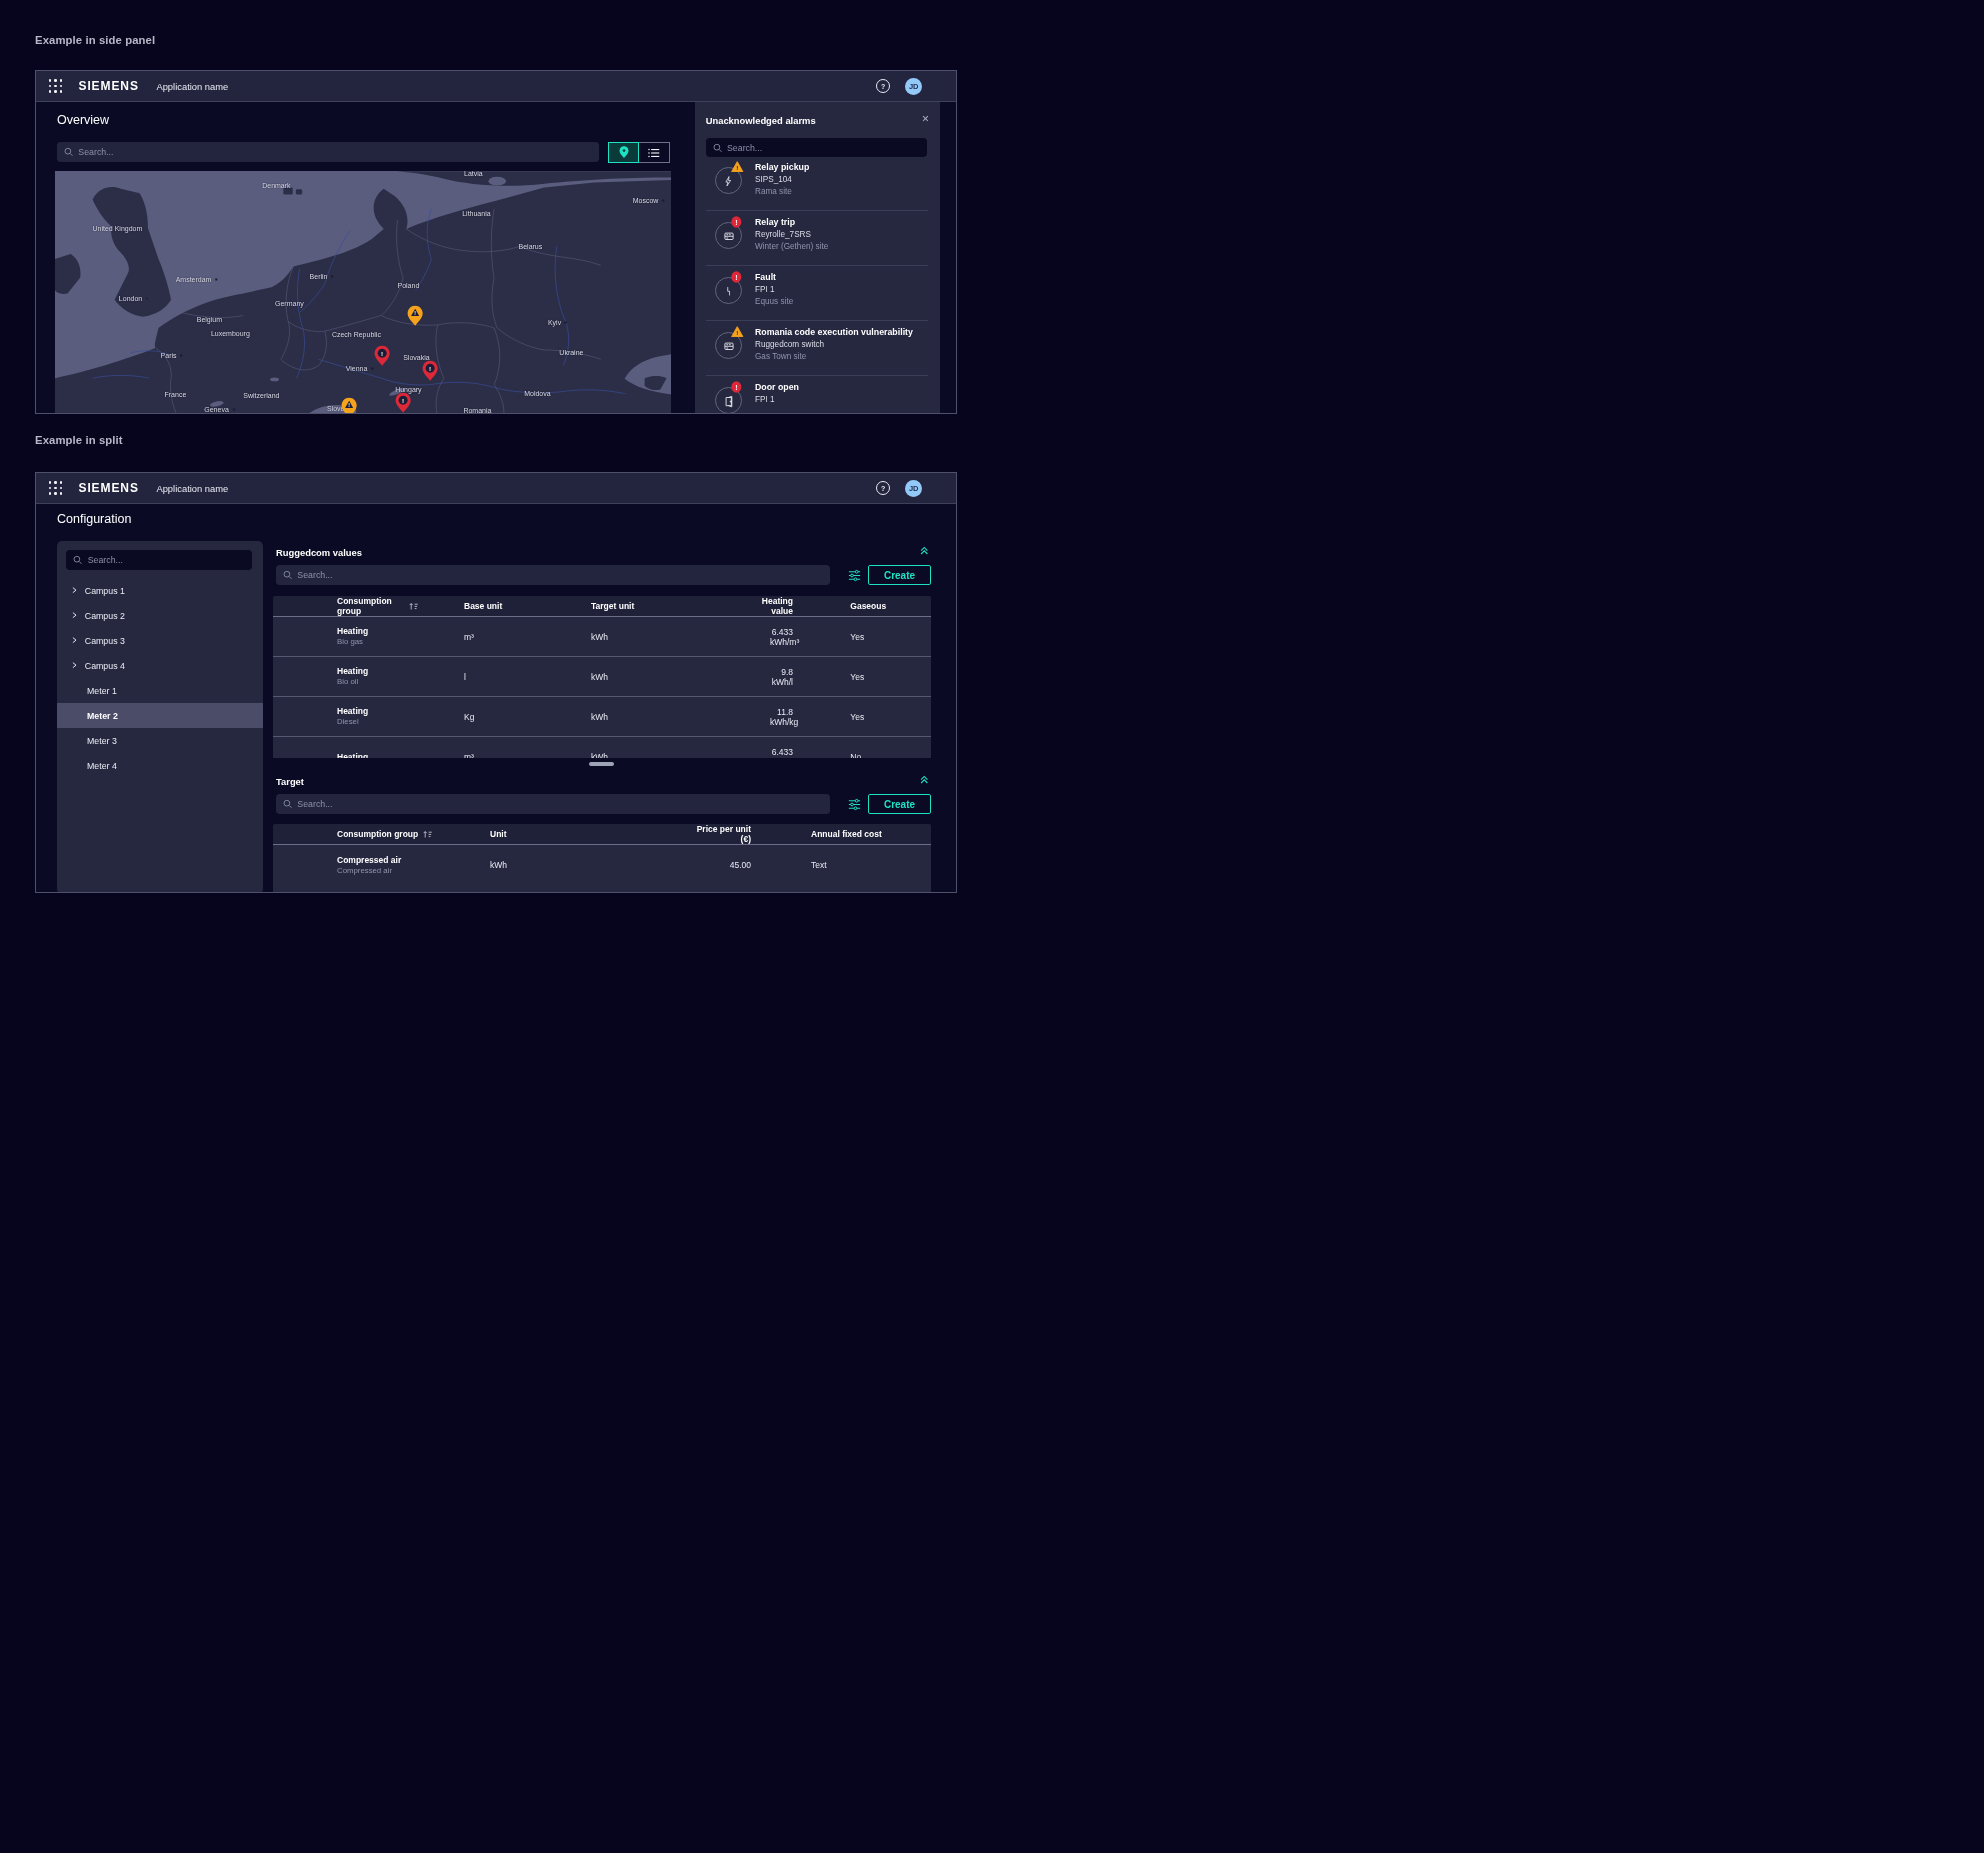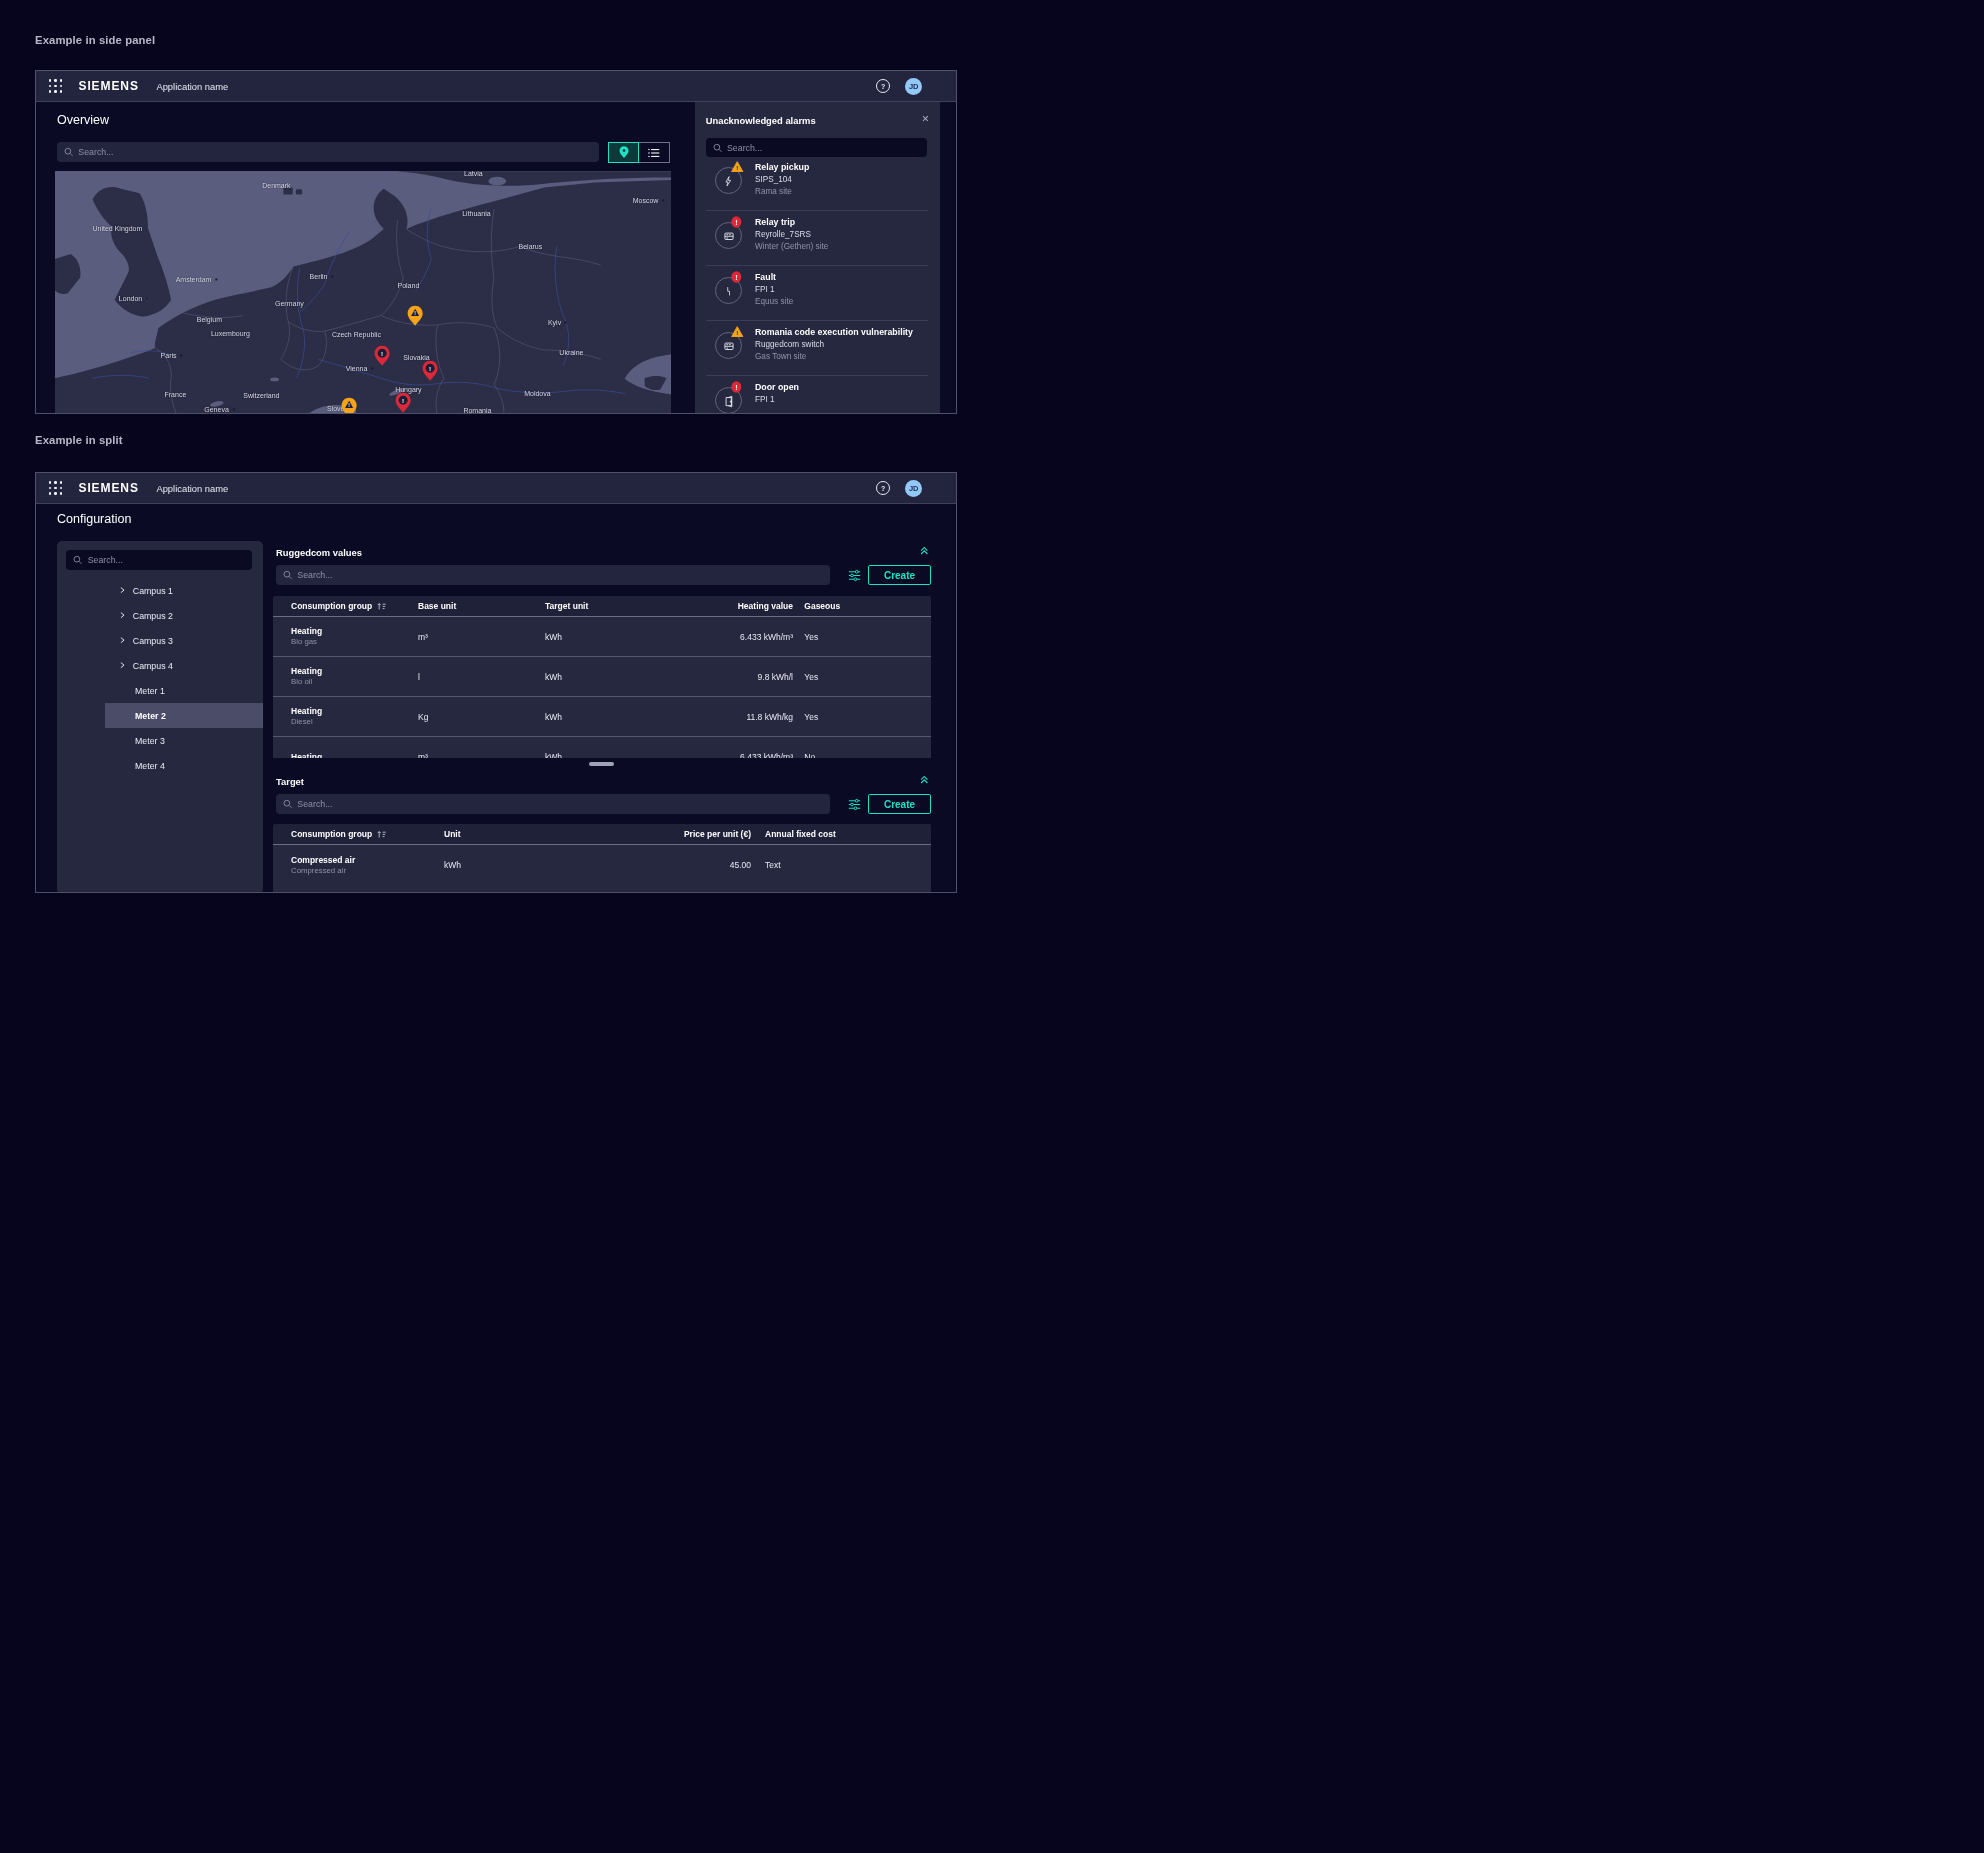--- a/index.html
+++ b/index.html
@@ -56,21 +56,21 @@
   .alarm-item .sep{position:absolute;left:10.7px;right:12.5px;bottom:0;height:0.6px;background:#3b3d58;}
   .a-circle{position:absolute;left:20px;top:11.3px;width:25px;height:25px;border:0.6px solid #63657f;border-radius:50%;display:flex;align-items:center;justify-content:center;}
   .a-badge{position:absolute;left:36px;top:5px;}
   .a-title{position:absolute;left:60px;top:6.3px;font-size:8.8px;font-weight:700;color:#ffffff;white-space:nowrap;}
   .a-device{position:absolute;left:60px;top:19.4px;font-size:8.2px;color:#dcdde8;white-space:nowrap;}
   .a-site{position:absolute;left:60px;top:31px;font-size:8.2px;color:#9093ab;white-space:nowrap;}
 
   
   .sidebar{position:absolute;left:21px;top:68px;width:206px;height:353px;background:#262840;border-radius:5px;overflow:hidden;}
   .tree{position:absolute;left:0;top:37px;width:100%;}
-  .tree-row{height:25px;display:flex;align-items:center;cursor:pointer;font-size:8.8px;color:#eceef5;margin-left:48px;}
+  .tree-row{height:25px;display:flex;align-items:center;cursor:pointer;font-size:8.8px;color:#eceef5;}
   .tree-row .chev{margin-left:14px;margin-right:7.5px;display:flex;}
   .tree-row.meter{padding-left:30px;}
   .tree-row.selected{background:#4a4c68;font-weight:700;color:#ffffff;}
 
   
   .sec-heading{position:absolute;left:240px;font-size:9.4px;font-weight:700;color:#ffffff;}
   .collapse-btn{position:absolute;left:882px;width:12.5px;height:12.5px;cursor:pointer;}
   .filter-btn{position:absolute;left:811px;width:15px;height:15px;cursor:pointer;}
   .create-btn{position:absolute;left:832px;width:63px;height:20px;box-sizing:border-box;
     border:1.3px solid #1ee2c4;border-radius:1.9px;background:transparent;color:#1ee2c4;
@@ -79,21 +79,21 @@
   
   .dtable{position:absolute;left:237px;width:658px;background:#262840;overflow:hidden;border-radius:2.5px 2.5px 0 0;}
   .trow{display:grid;align-items:center;box-sizing:border-box;}
   .t1 .trow{grid-template-columns:145px 127px 179px 69px 1fr;}
   .t2 .trow{grid-template-columns:171px 194px 113px 1fr;}
   .thead{height:21.3px;background:#1f2138;border-bottom:1.3px solid #6b6e89;font-size:8.5px;font-weight:700;color:#ffffff;}
   .thead .cell{display:flex;align-items:center;}
   .thead .cell.num{justify-content:flex-end;}
   .tbody .trow{height:40px;border-bottom:0.6px solid #565871;font-size:8.5px;color:#e9eaf3;}
   .tbody .trow:last-child{border-bottom:none;}
-  .cell{padding:0;}
+  .cell{padding:0;margin-left:46px;}
   .cell.c0{padding-left:18px;}
   .num{text-align:right;}
   .after-num{padding-left:11.3px;}
   .t2 .after-num{padding-left:14px;}
   .grp-main{font-weight:700;color:#ffffff;line-height:10.7px;}
   .grp-sub{color:#9093ab;font-size:7.8px;line-height:10px;}
   .sort-ic{margin-left:4.4px;display:inline-flex;}
   .scroll-pill{position:absolute;left:553px;top:289px;width:25px;height:4.4px;border-radius:2.5px;background:#9fa3b8;cursor:pointer;}
 </style>
 </head>

